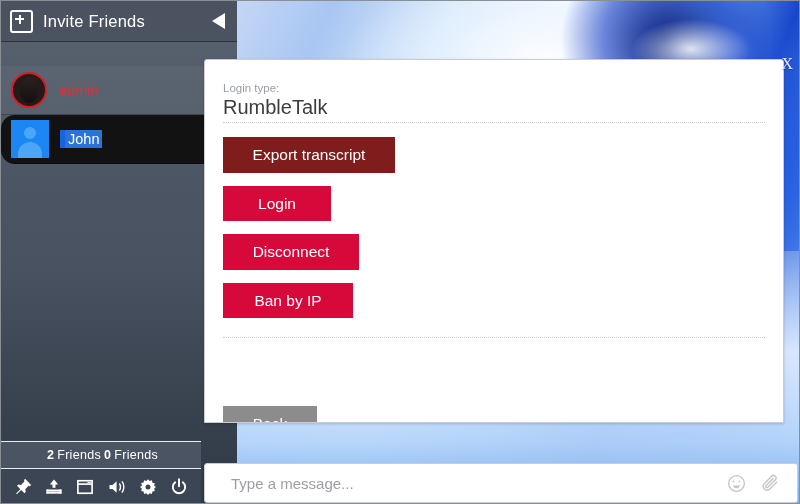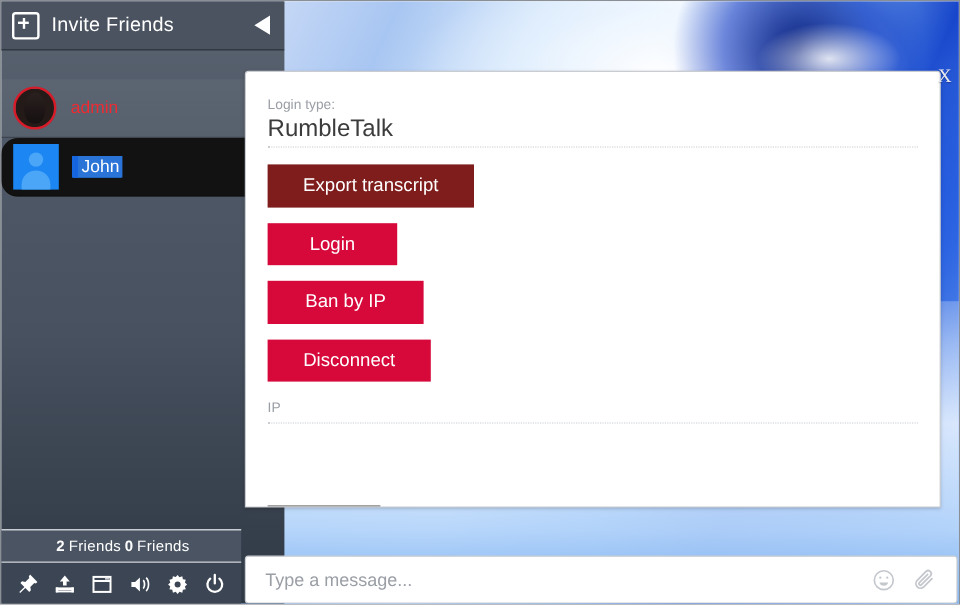--- a/index.html
+++ b/index.html
@@ -262,20 +262,21 @@
   }
   .msg-input {
     flex: 1;
     border: none; outline: none;
     background: transparent;
     font-size: 15px;
     font-family: "Liberation Sans", sans-serif;
     color: #3c3c3c;
     padding: 0 16px;
     height: 100%;
+    margin-left: 10px;
   }
   .msg-input::placeholder { color: #9a9ea5; }
   .msg-icon {
     width: 34px; height: 38px;
     display: flex; align-items: center; justify-content: center;
     cursor: pointer;
     flex: none;
   }
   .msg-icon:last-child { margin-right: 10px; }
 </style>
@@ -364,25 +365,24 @@
 
   <div class="panel">
 
     <div class="field" id="login-field">
       <div class="field-label">Login type:</div>
       <div class="field-value">RumbleTalk</div>
     </div>
 
     <button class="btn btn-green" id="btn-export">Export transcript</button>
     <button class="btn btn-red" id="btn-ignore">Login</button>
+    <button class="btn btn-red" id="btn-disconnect">Disconnect</button>
     <button class="btn btn-red" id="btn-ban">Ban by IP</button>
-    <button class="btn btn-red" id="btn-disconnect">Disconnect</button>
 
     <div class="field" id="ip-field">
-      <div class="field-label">IP</div>
     </div>
 
     <button class="btn btn-gray" id="btn-back">Back</button>
   </div>
 
   <div class="msgbar">
     <input class="msg-input" type="text" placeholder="Type a message..." style="">
     <div class="msg-icon">
       <svg width="21" height="21" viewBox="0 0 24 24" fill="none" stroke="#c4c7cc" stroke-width="1.6">
         <circle cx="12" cy="12" r="9"></circle>

